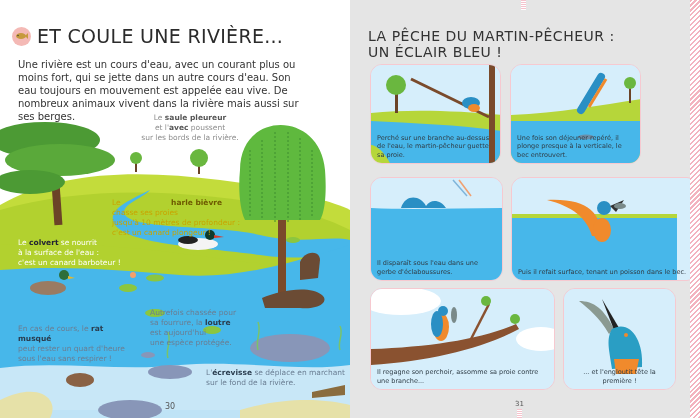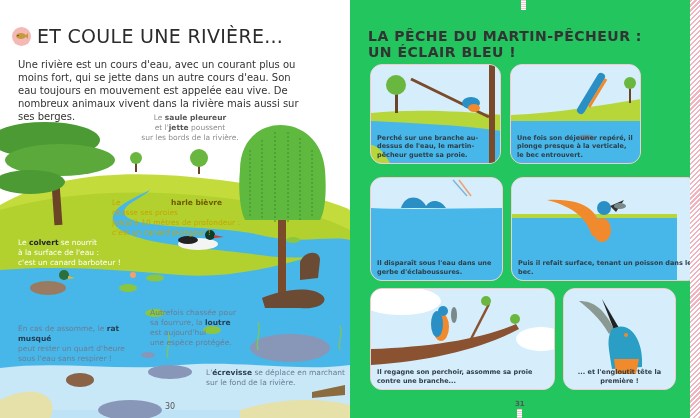--- a/index.html
+++ b/index.html
@@ -24,21 +24,21 @@
   .cap-yellow { color: #c9a400; }
   .cap-yellow b { color: #6e5a00; margin-left: 48px; }
   .cap-white { color: #ffffff; }
   .cap-white b { color: #223; }
   .cap-dark { color: #6a7e93; }
   .cap-dark b { color: #2a3c4e; }
 
   .page-num { position: absolute; font-size: 8px; color: #555; }
 
   
-  .page-right { position: absolute; left: 350px; top: 0; width: 350px; height: 418px; background: #22c55e; font-weight: bold; }
+  .page-right { position: absolute; left: 350px; top: 0; width: 350px; height: 418px; background: #e5e5e5; }
   .title-right { position: absolute; left: 18px; top: 28px; font-size: 14px; line-height: 16px; color: #333; letter-spacing: 0.5px; }
   .stripe { position: absolute; right: 0; top: 0; width: 10px; height: 418px;
     background: repeating-linear-gradient(135deg, #f3b4c0 0 1.5px, #ffffff 1.5px 3.5px); }
   .gutter-mark { position: absolute; left: 171px; top: 0; width: 5px; height: 10px;
     background: repeating-linear-gradient(180deg, #f5c3cd 0 1px, #fff 1px 2px); }
 
   .panel { position: absolute; border: 1.5px solid #f6c9d0; border-radius: 12px; overflow: hidden; background: #d6eefb; }
   .panel .p-cap { position: absolute; left: 6px; bottom: 4px; right: 6px; font-size: 6.5px; line-height: 8.5px; color: #2f3d47; }
   .panel svg { position: absolute; left: 0; top: 0; }
 
@@ -116,38 +116,38 @@
 
         <path d="M312,282 L345,275 L345,285 L312,288 Z" fill="#8a6c3e"></path>
 
         <path d="M258,240 C255,230 262,222 258,212" stroke="#7ac36a" stroke-width="1.5" fill="none"></path>
         <path d="M168,248 C165,240 172,232 168,222" stroke="#7ac36a" stroke-width="1.5" fill="none"></path>
         <path d="M340,240 C337,232 344,224 340,216" stroke="#7ac36a" stroke-width="1.5" fill="none"></path>
       </svg>
 
       <div class="caption cap-gray" style="left:140px; top:3px; text-align:center; width:100px;">
         <div><span>Le </span><b>saule pleureur</b></div>
-        <div><span>et l'</span><b>jette</b><span> poussent</span></div>
+        <div><span>et l'</span><b>avec</b><span> poussent</span></div>
         <div>sur les bords de la rivière.</div>
       </div>
 
       <div class="caption cap-yellow" style="left:112px; top:88px; width:130px;">
         <div><span>Le </span><b>harle bièvre</b><span> chasse ses proies</span></div>
         <div>jusqu'à 10 mètres de profondeur :</div>
         <div>c'est un canard plongeur !</div>
       </div>
 
       <div class="caption cap-white" style="left:18px; top:128px; width:110px;">
         <div><span>Le </span><b>colvert</b><span> se nourrit</span></div>
         <div>à la surface de l'eau :</div>
         <div>c'est un canard barboteur !</div>
       </div>
 
       <div class="caption cap-dark" style="left:18px; top:214px; width:120px;">
-        <div><span>En cas de assomme, le </span><b>rat musqué</b></div>
+        <div><span>En cas de cours, le </span><b>rat musqué</b></div>
         <div>peut rester un quart d'heure</div>
         <div>sous l'eau sans respirer !</div>
       </div>
 
       <div class="caption cap-dark" style="left:150px; top:198px; width:90px;">
         <div>Autrefois chassée pour</div>
         <div><span>sa fourrure, la </span><b>loutre</b></div>
         <div>est aujourd'hui</div>
         <div>une espèce protégée.</div>
       </div>

